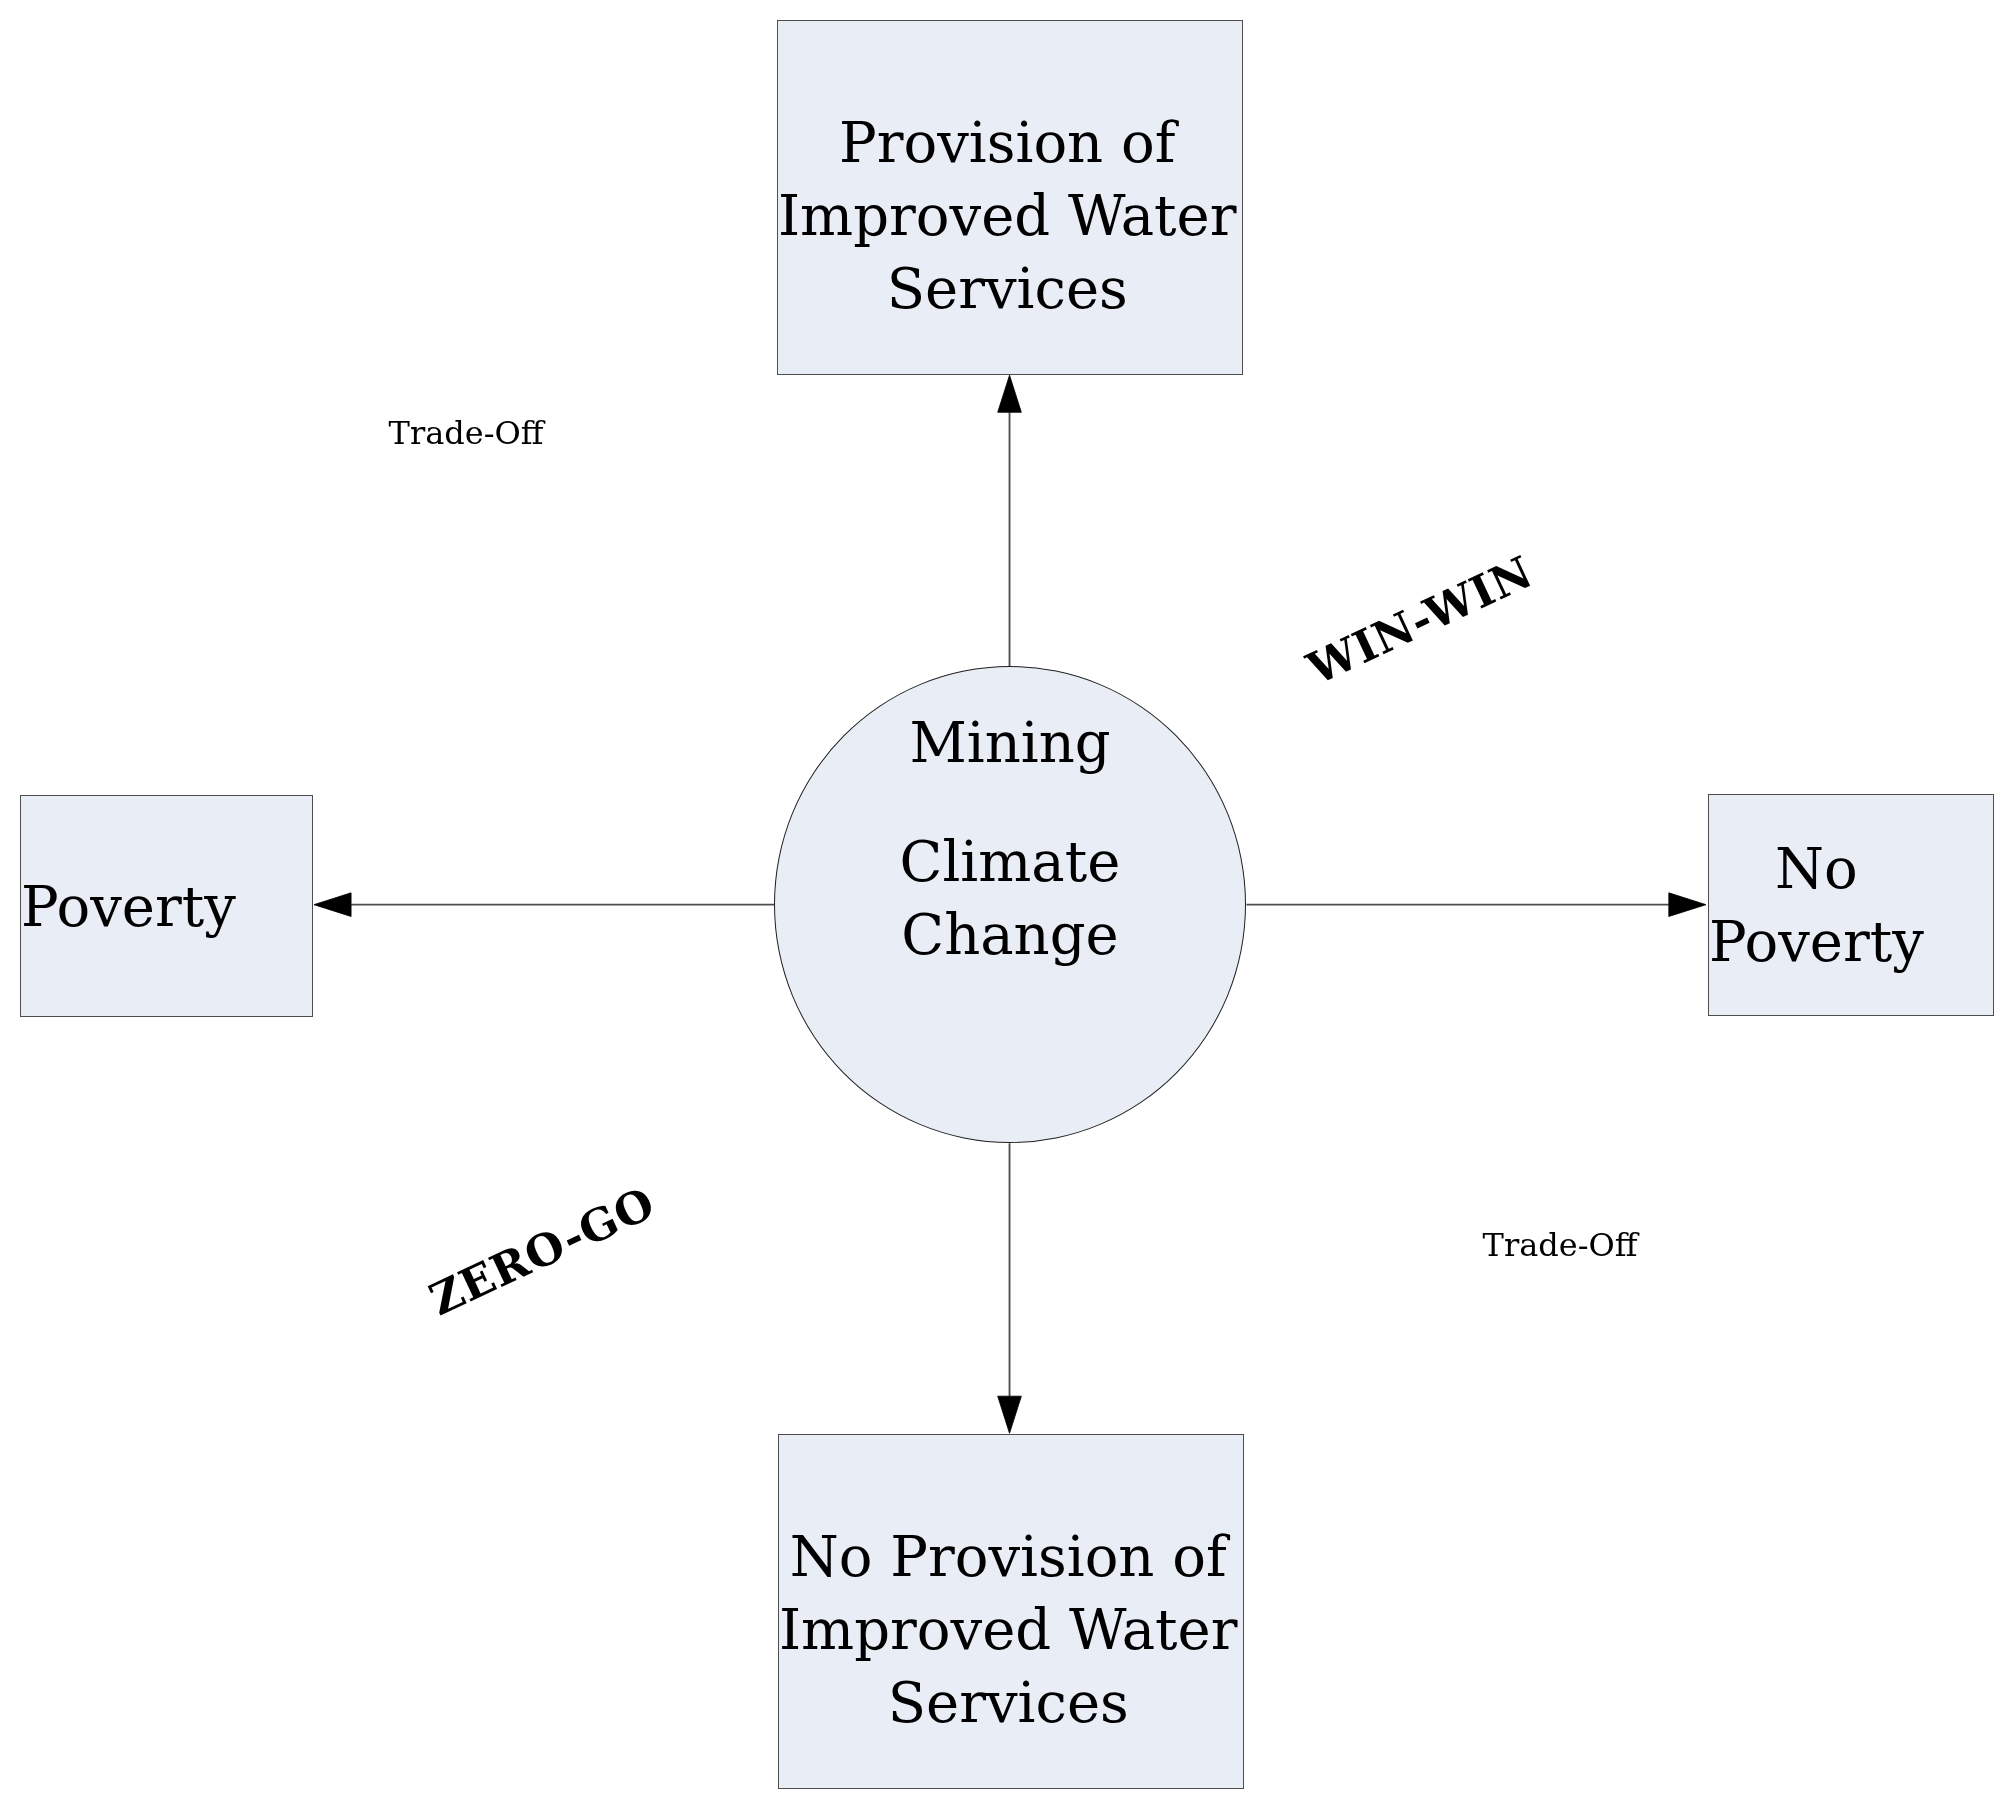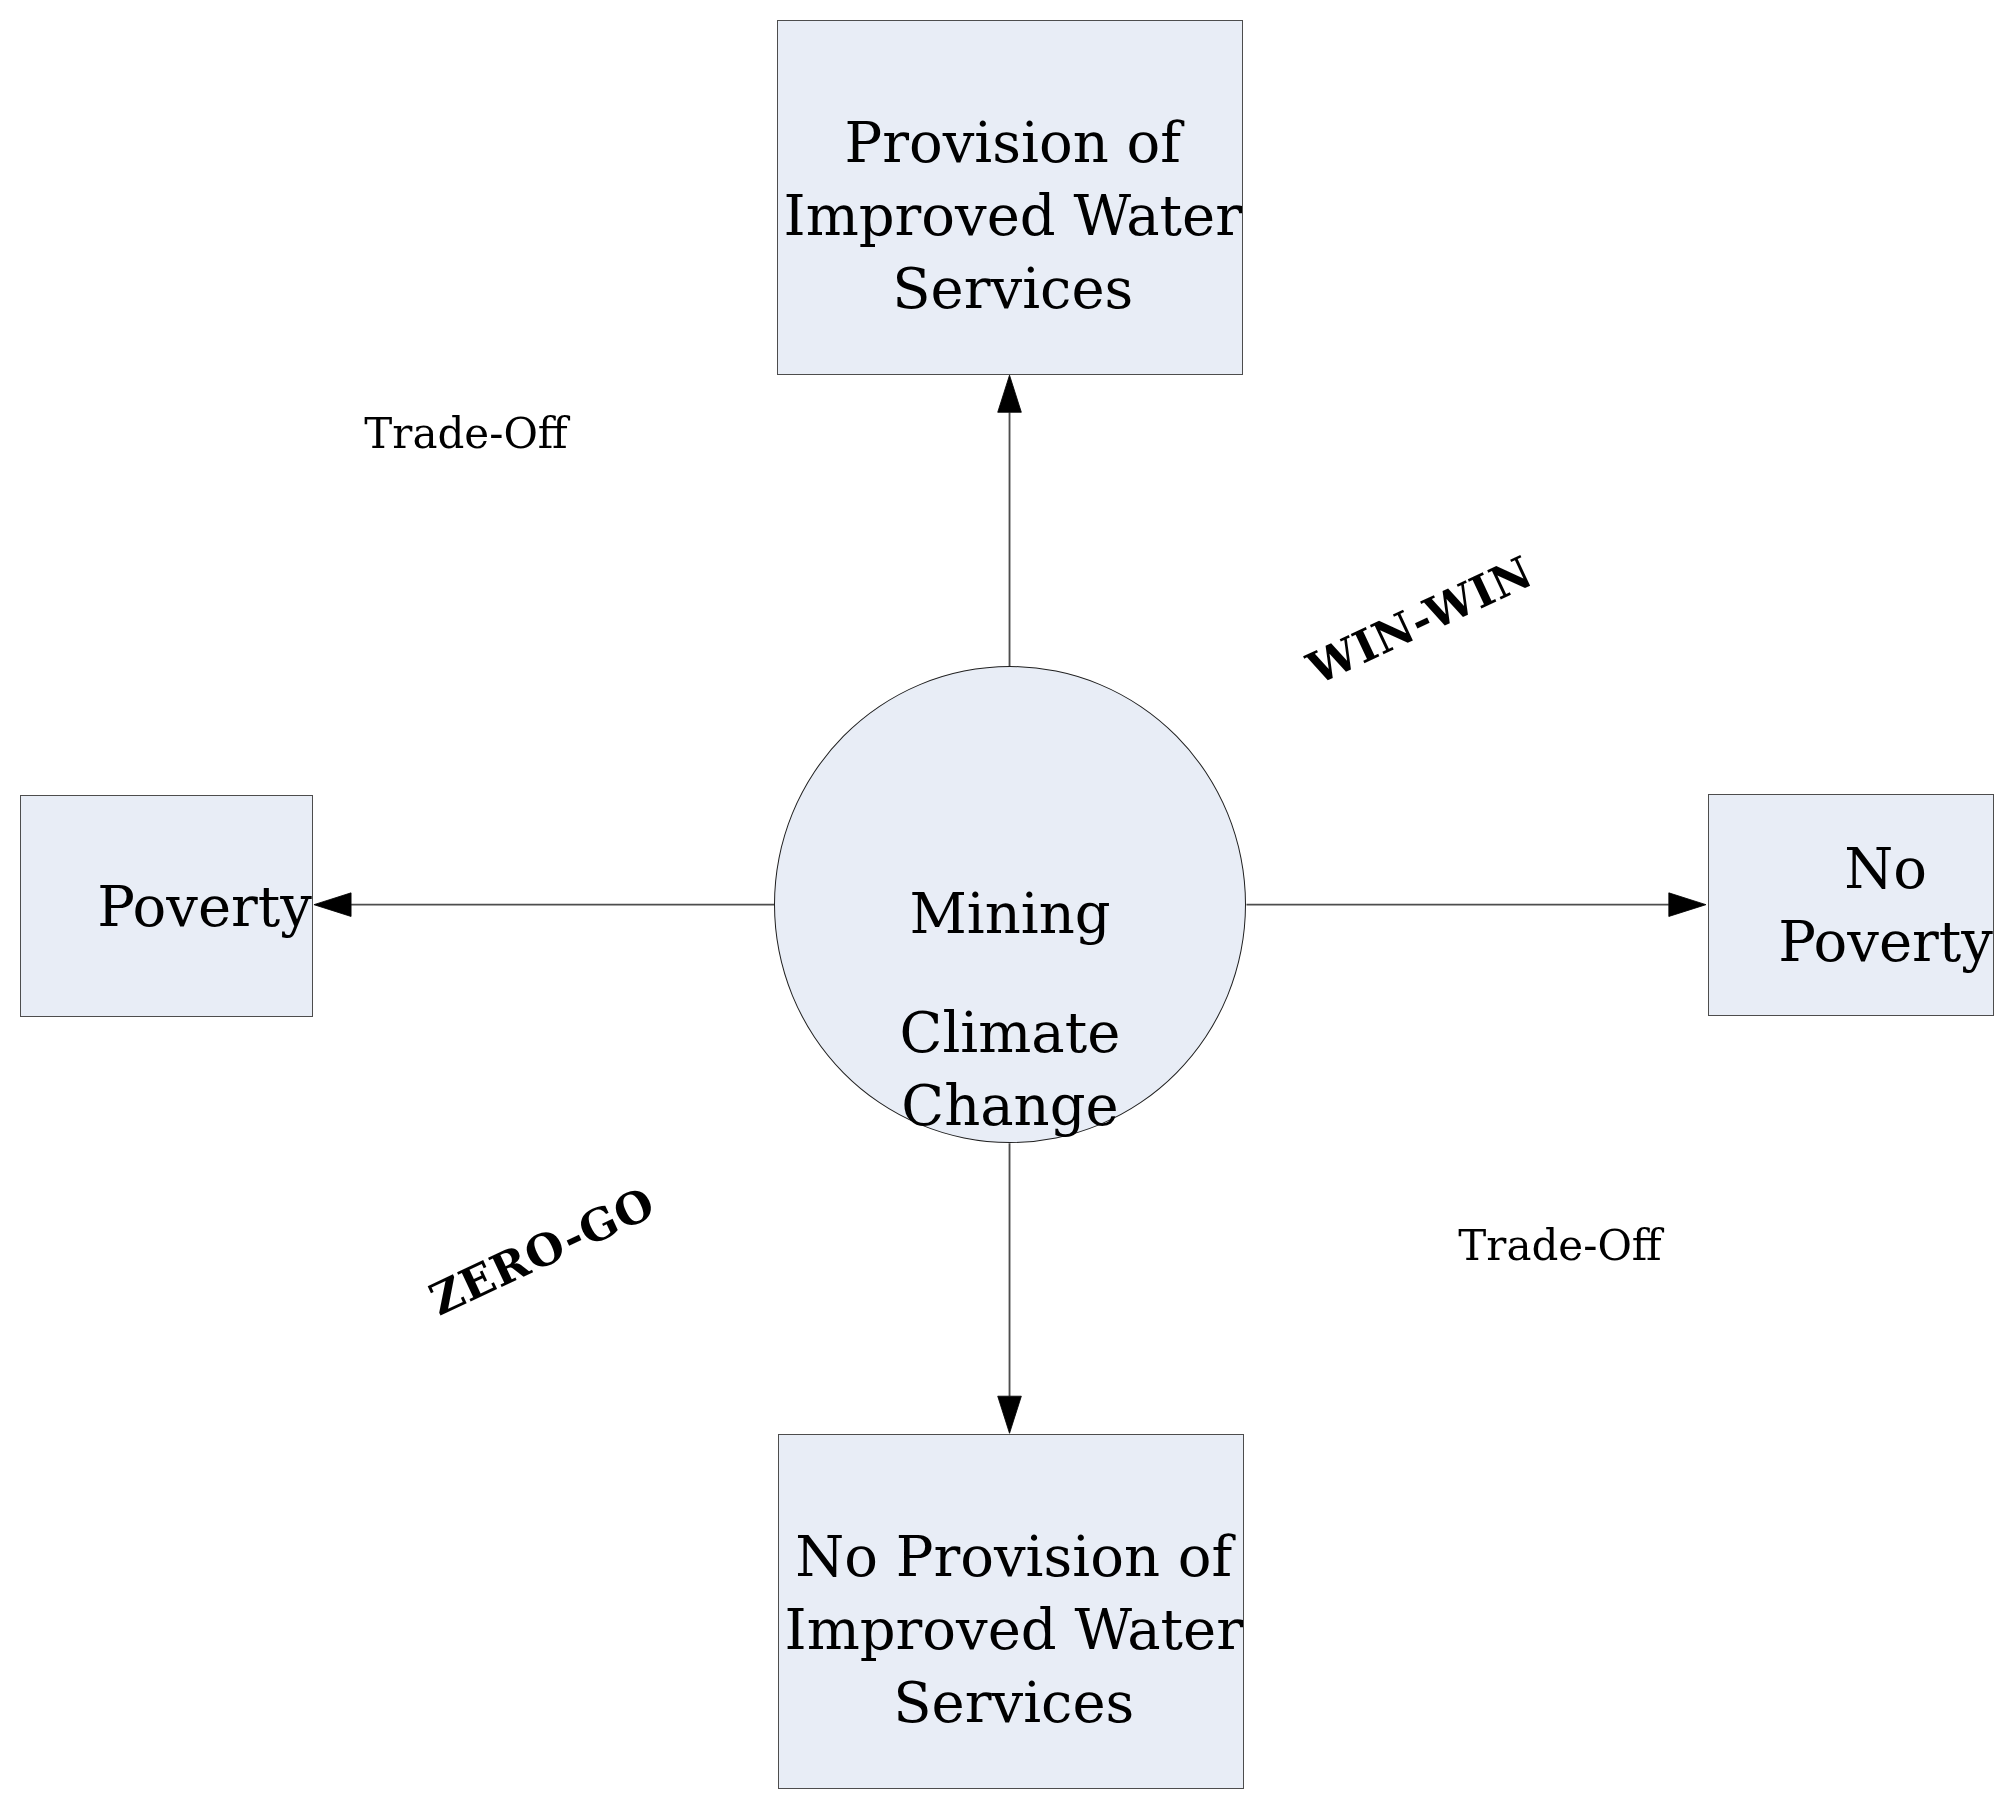--- a/index.html
+++ b/index.html
@@ -31,21 +31,21 @@
   svg.connectors polygon {
     fill: var(--arrowhead, #000000);
     stroke: var(--arrowhead, #000000);
   }
   .node {
     position: absolute;
     box-sizing: border-box;
     background: var(--node-fill, #e8edf6);
     display: flex;
     align-items: center;
-    justify-content: flex-end;
+    justify-content: flex-start;
     text-align: center;
     font-size: 56px;
     line-height: 73px;
   }
   .node .label {
     white-space: pre-line;
   }
   .rect {
     border: 1.7px solid var(--node-border, #4d4d4d);
   }
@@ -63,21 +63,21 @@
     flex-direction: column;
     padding-top: 39px;
   }
   .node-center .line2 {
     margin-top: 46px;
     white-space: pre-line;
   }
   .edge-label {
     position: absolute;
     transform: translate(-50%, -50%);
-    font-size: 42px;
+    font-size: 32px;
     white-space: nowrap;
   }
   .edge-label.bold {
     font-weight: bold;
     font-size: 44px;
     letter-spacing: 0.8px;
   }
   .label-trade-off-top-left     { left: 466px;  top: 433px; }
   .label-win-win                { left: 1420px; top: 620px;  transform: translate(-50%,-50%) rotate(-25deg); }
   .label-zero-go                { left: 542px;  top: 1251px; transform: translate(-50%,-50%) rotate(-25deg); }

